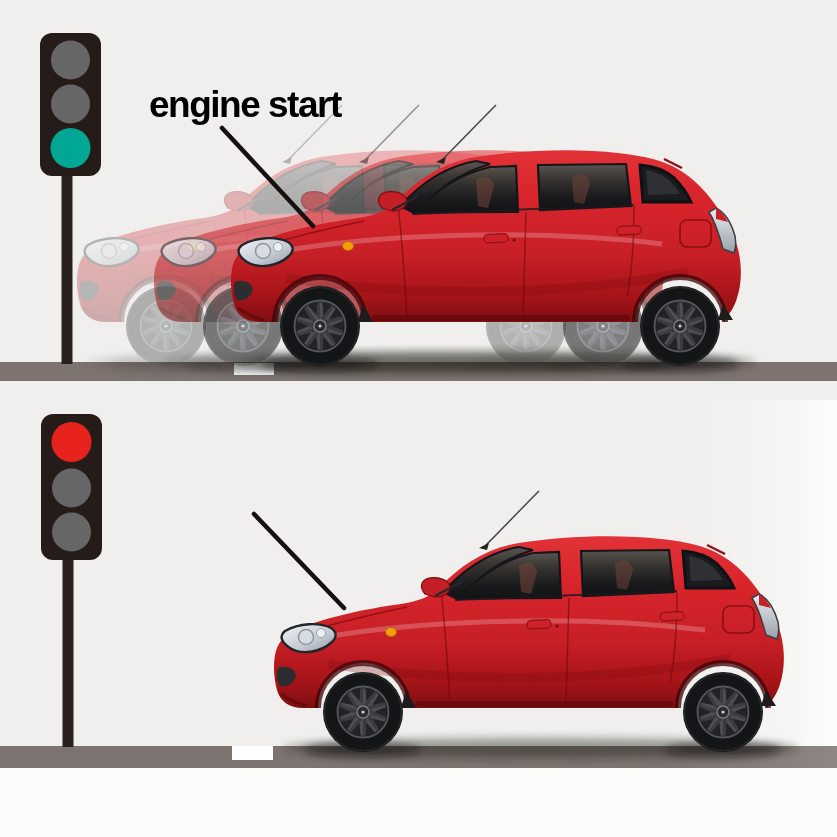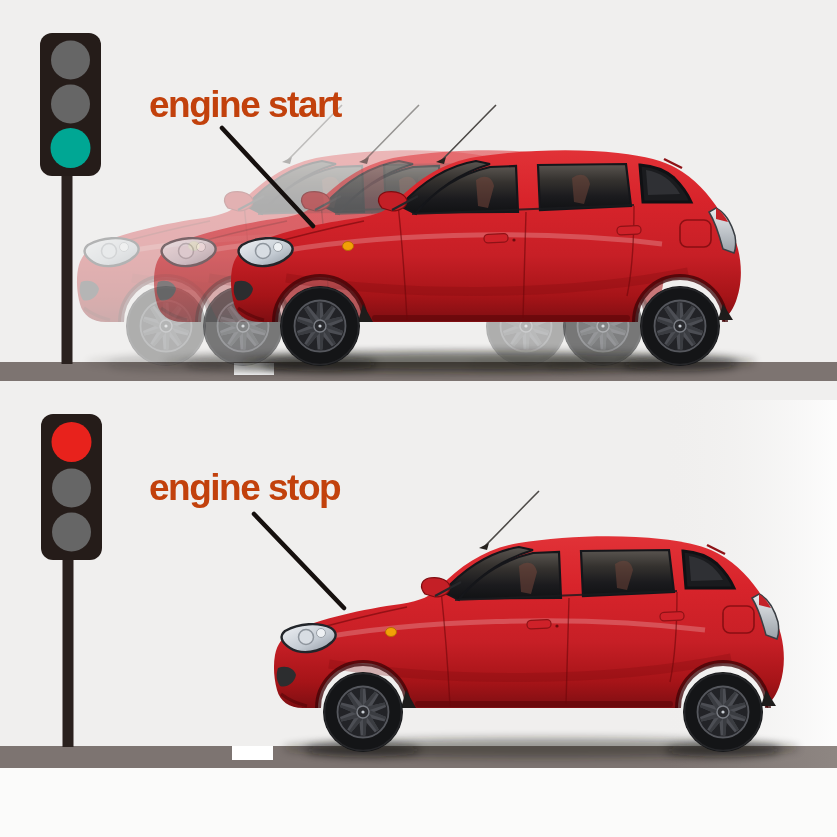--- a/index.html
+++ b/index.html
@@ -10,21 +10,21 @@
     font-family:"Liberation Sans", sans-serif;
     background:#f0efee;
   }
   .scene-svg{position:absolute;left:0;top:0;}
   .panel-label{
     position:absolute;
     font-weight:700;
     font-size:37px;
     line-height:1;
     letter-spacing:-1.5px;
-    color:#c2410c;
+    color:#000000;
     white-space:nowrap;
   }
   .label-start{left:149px;top:86px;}
   .label-stop{left:149px;top:469px;}
 </style>
 </head>
 <body>
 
 <div class="stage">
 
@@ -216,15 +216,14 @@
       <circle cx="71.5" cy="442" r="20" fill="#e8221c"></circle>
       <circle cx="71.5" cy="488" r="19.5" fill="#666666"></circle>
       <circle cx="71.5" cy="532" r="19.5" fill="#666666"></circle>
     </g>
 
     <path d="M 254,514 L 344,608" stroke="#16100e" stroke-width="4.5" stroke-linecap="round"></path>
   </g>
 </svg>
 
   <div class="panel-label label-start">engine start</div>
-  <div class="panel-label label-stop">engine stop</div>
 
 </div>
 
 </body></html>

